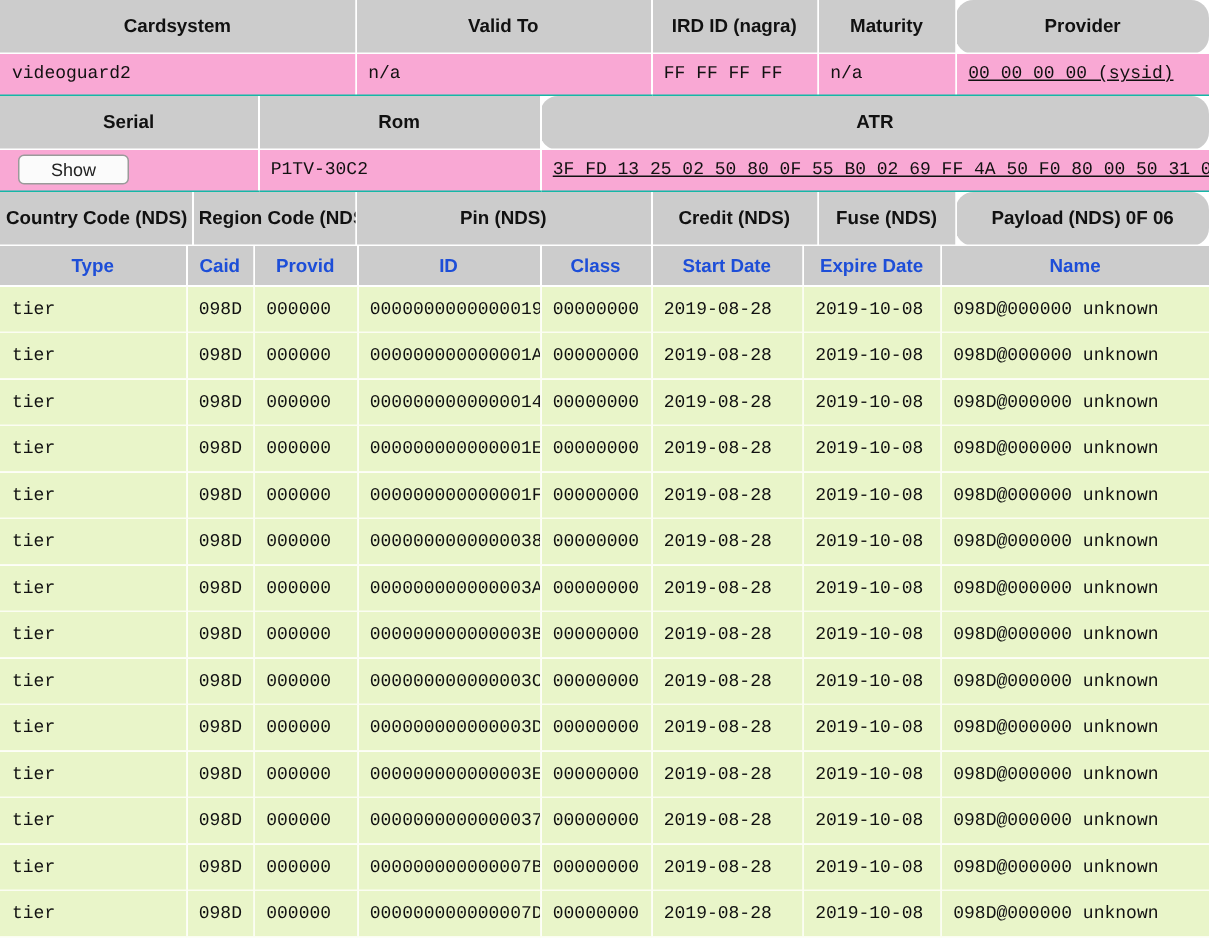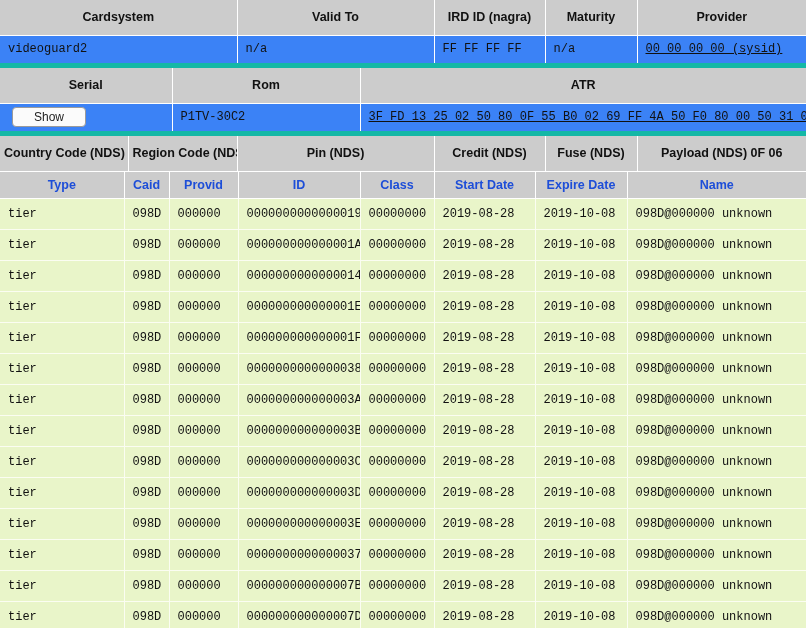--- a/index.html
+++ b/index.html
@@ -41,33 +41,33 @@
     text-align: center;
     height: 27px;
     line-height: 27px;
     padding: 4px 4px;
     border-right: 1px solid #ffffff;
     border-bottom: 1px solid #ffffff;
     box-sizing: border-box;
     white-space: nowrap;
     overflow: hidden;
   }
-  .grid th:last-child { border-right: none; }
+  .grid th:last-child { border-right: none; border-radius: 12px; }
 
   
   .grid td.val {
-    background: #3b82f6;
+    background: #f9a8d4;
     color: #111111;
     font-family: "Liberation Mono", monospace;
     font-size: 12px;
     height: 27px;
     line-height: 27px;
     padding: 0 8px;
     border-right: 1px solid #ffffff;
-    border-bottom: 5px solid #14b8a6;
+    border-bottom: 1px solid #14b8a6;
     box-sizing: border-box;
     white-space: nowrap;
     overflow: hidden;
     text-align: left;
   }
   .grid td.val:last-child { border-right: none; text-decoration: underline; }
 
   .grid td.val.btncell {
     padding: 0 4px;
     margin-left: 32px;

